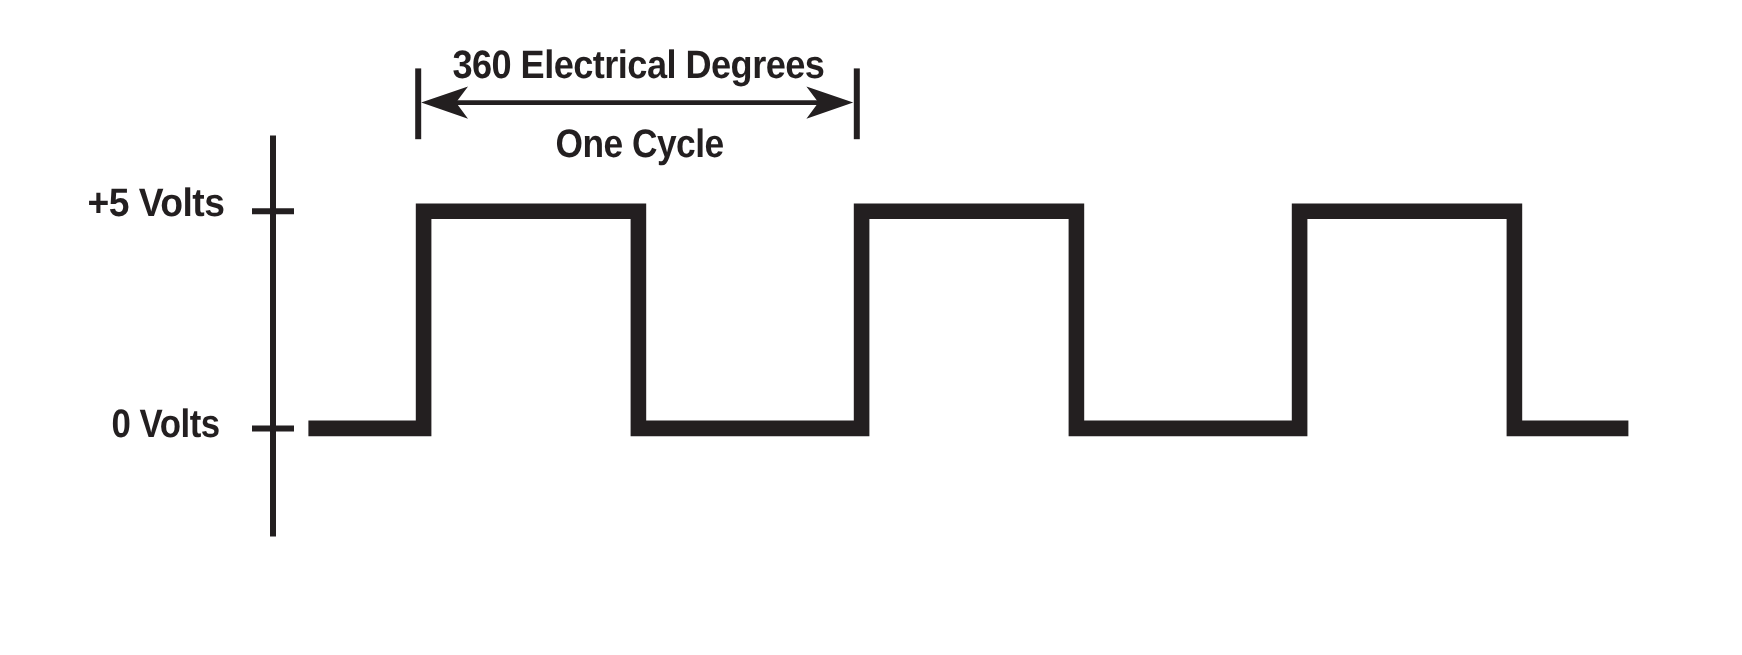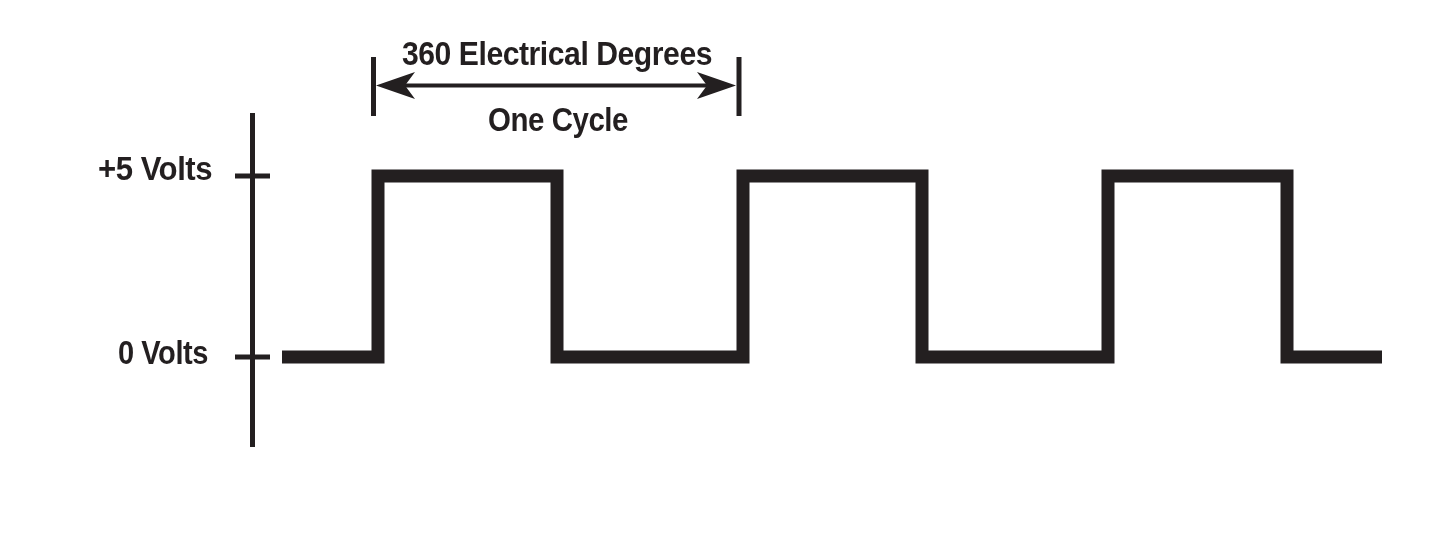--- a/index.html
+++ b/index.html
@@ -4,21 +4,20 @@
 <style>
   :root { --ink: #231f20; --bg: #ffffff; }
   * { margin: 0; padding: 0; box-sizing: border-box; }
   html, body { background: var(--bg); }
   .canvas {
     position: relative;
     width: 1452px;
     height: 519px;
     background: var(--bg);
     overflow: hidden;
-    padding-left: 25px;
   }
   svg { display: block; }
   .stroke-ink { stroke: var(--ink); fill: none; }
   .fill-ink { fill: var(--ink); stroke: none; }
   .wave { stroke-width: 13; stroke-linejoin: miter; stroke-linecap: butt; }
   .axis { stroke-width: 5; stroke-linecap: butt; }
   .tick { stroke-width: 5; stroke-linecap: butt; }
   .arrow-shaft { stroke-width: 4; }
   .arrow-bar { stroke-width: 5; }
   .label {

